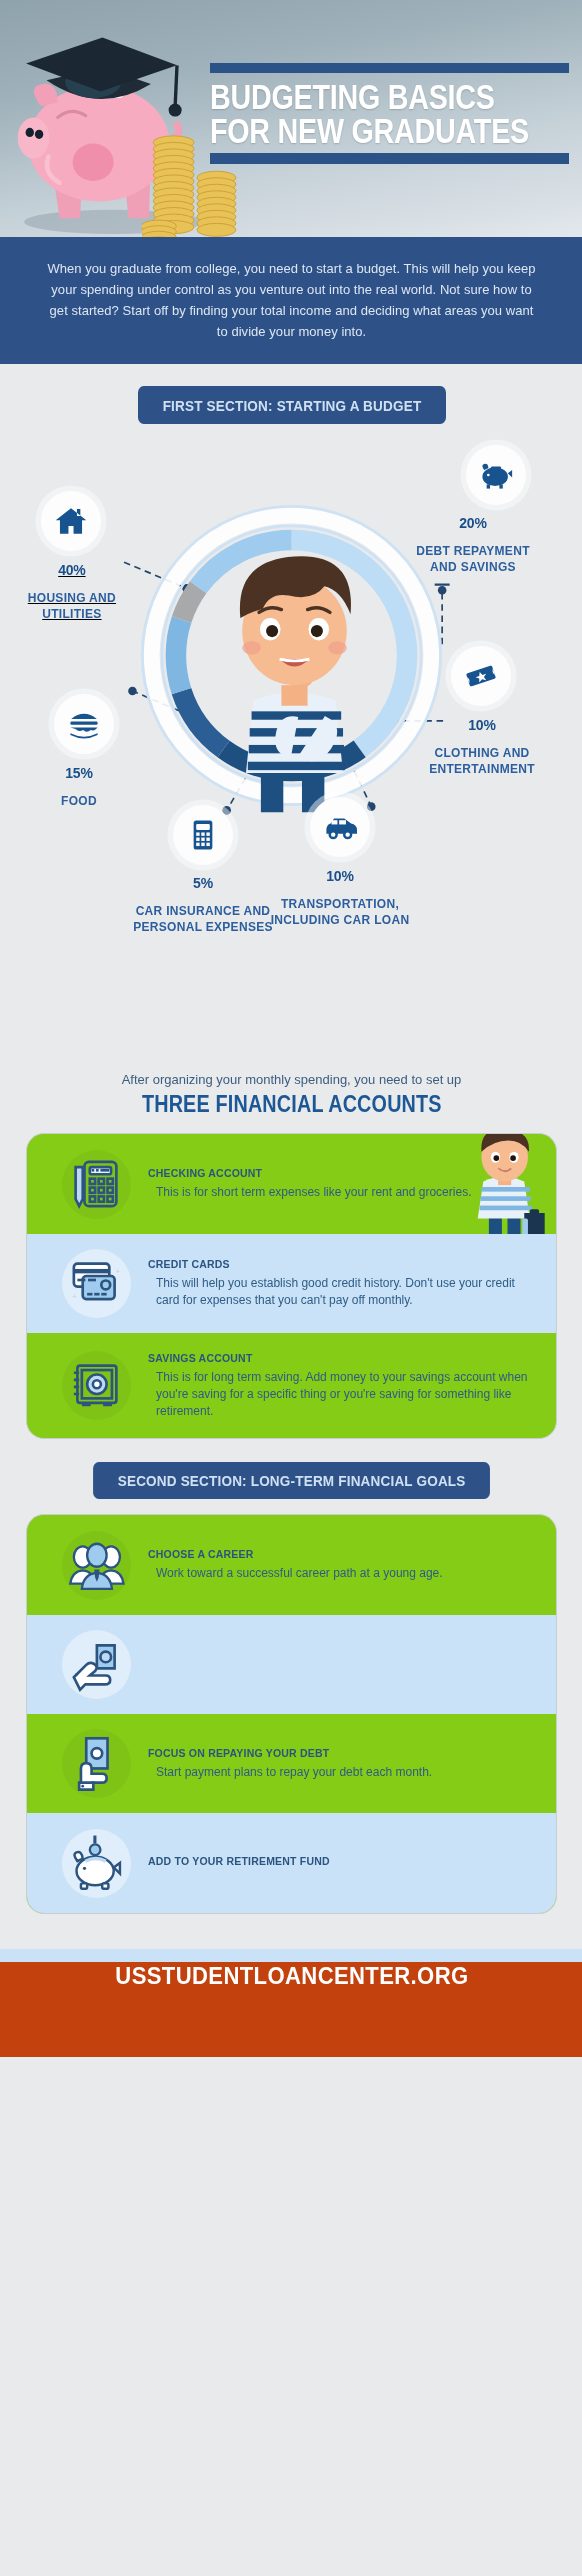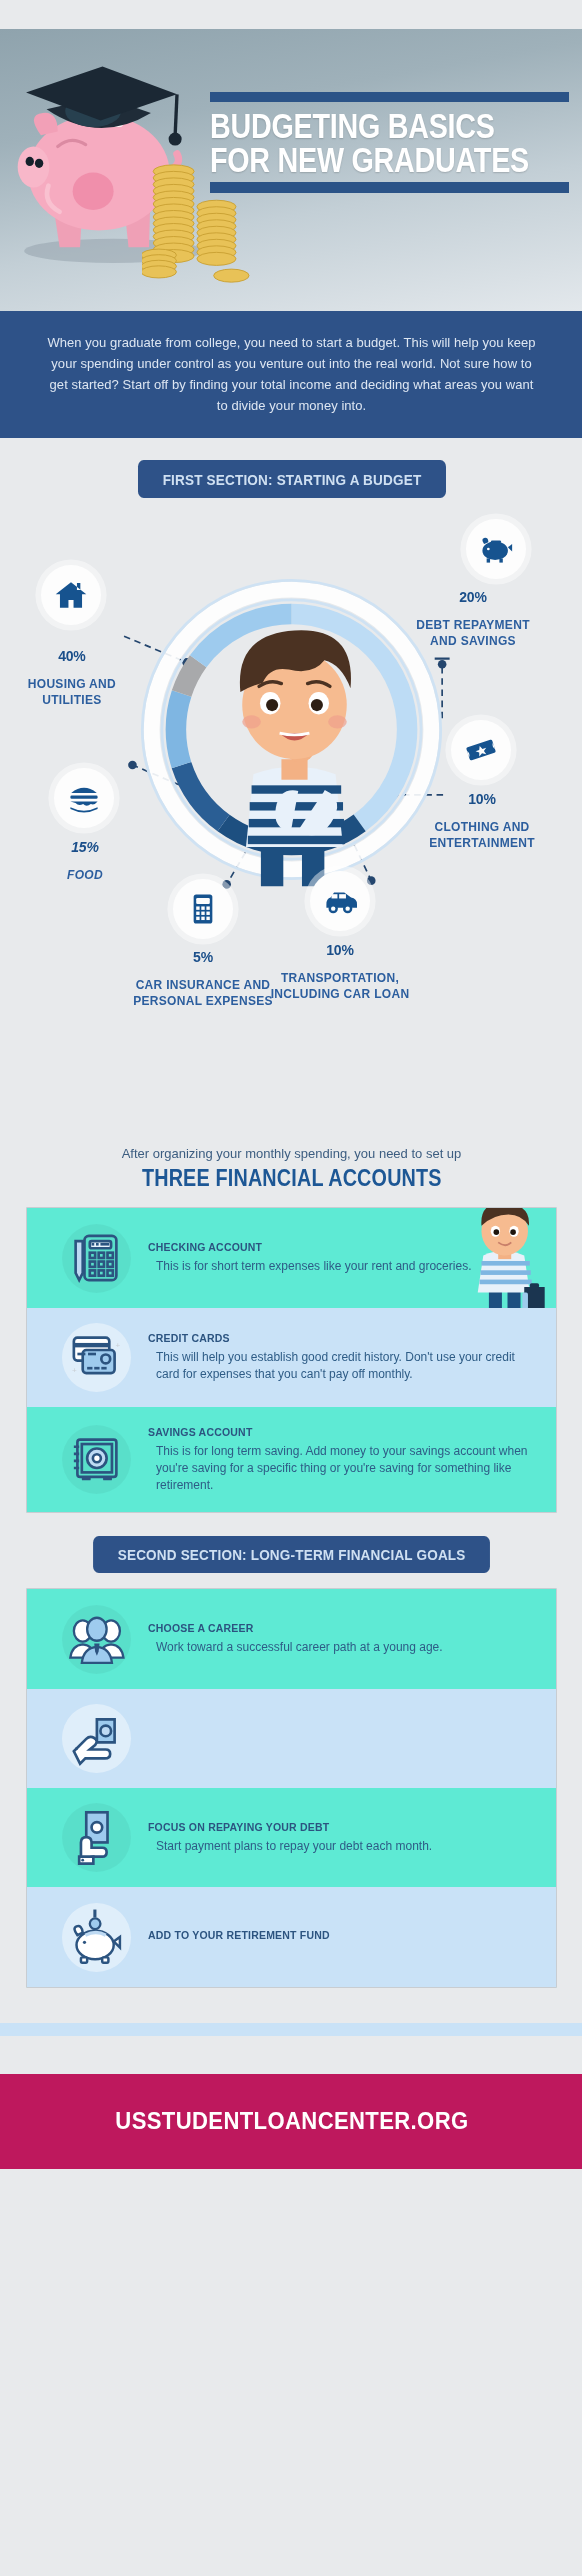--- a/index.html
+++ b/index.html
@@ -5,24 +5,23 @@
   * { margin:0; padding:0; box-sizing:border-box; }
   body {
     width:583px; height:2576px;
     font-family:"Liberation Sans", sans-serif;
     background:#e8eaec; overflow:hidden;
     position:relative;
   }
 
   
   .hero {
-    position:relative; height:282px;
+    position:relative; height:237px;
     background:linear-gradient(170deg,#8fa3ad 0%,#9fb1ba 30%,#c3cfd6 62%,#e3e8ec 100%);
     overflow:hidden;
-    margin-top:29px;
   }
   .piggy-wrap { position:absolute; left:13px; top:24px; width:205px; height:215px; }
   .title-block { position:absolute; left:210px; top:63px; width:359px; }
   .rule { height:10.3px; background:#2c5282; background:#2b5387; }
   .rule.top { margin-bottom:6.5px; }
   .rule.bot { margin-top:5.6px; }
   .hero-title {
     color:#ffffff; font-weight:bold; line-height:0.97;
     font-size:35px; letter-spacing:-0.3px;
     transform:scaleX(0.82); transform-origin:left center;
@@ -76,22 +75,22 @@
   .subhead .small { font-size:13px; color:#3c5d80; }
   .subhead .big {
     font-size:23px; font-weight:bold; color:#1d5795;
     letter-spacing:0.2px; margin-top:4.7px;
     transform:scaleX(0.86); transform-origin:center;
     font-family:"Liberation Sans Narrow","Liberation Sans",sans-serif;
   }
 
   
   .stack {
-    margin:15px 26px 0; background:#5eead4;
-    border:1.4px solid #c8cdd2; border-radius:1px;
+    margin:15px 26px 0; background:#84cc16;
+    border:1.4px solid #c8cdd2; border-radius:18px;
     overflow:hidden; position:relative;
   }
   .row { display:flex; align-items:center; padding:18.7px 17px; position:relative; min-height:97px; }
   .row.alt { background:#c9e2f7; }
   .row-ico { width:104px; flex:0 0 104px; display:flex; align-items:center; justify-content:center; position:relative; }
   .row-ico .blob {
     position:absolute; width:69px; height:69px; border-radius:50%;
     background:rgba(0,0,0,0.045);
   }
   .row.alt .row-ico .blob { background:rgba(255,255,255,0.42); }
@@ -100,22 +99,22 @@
   .row-title {
     color:#2c5480; font-weight:bold; font-size:10.5px;
     letter-spacing:0.2px; margin-bottom:4.7px;
   }
   .row-body { color:#2e5c86; font-size:12px; line-height:1.42;margin-left:8px; }
   .salaryman { position:absolute; right:1.9px; top:-5.6px; width:93px; height:142px; }
 
   
   .footer-top { height:13px; background:#c9e2f7; }
   .footer {
-    background:#be185d; height:95px;
-    display:flex; align-items:center; justify-content:center;margin-top:38px;
+    background:#c2410c; height:95px;
+    display:flex; align-items:flex-start; justify-content:center;
   }
   .footer span {
     color:#ffffff; font-weight:bold; font-size:24px; letter-spacing:0.4px;
     transform:scaleX(0.92); transform-origin:center;
     font-family:"Liberation Sans Narrow","Liberation Sans",sans-serif;
   }
   .spacer { height:22.4px; }
 </style>
 </head>
 <body>
@@ -301,21 +300,21 @@
 
     <path d="M84 134 q16 16 32 0 z" fill="#c4574f"></path>
     <path d="M84 134 q16 4 32 0" stroke="#ffffff" stroke-width="3" fill="none"></path>
   </svg>
 
   <div class="bi-icon" style="left:41px; top:67px;">
     <svg viewBox="0 0 40 40">
         <path d="M20 5 L2 19 h5 v16 h10v-9h6v9h10V19h5z M27 6h4v8h-4z"></path>
       </svg>
   </div>
-  <div class="bi-label" style="left:1.9px; top:150px;">
+  <div class="bi-label" style="left:1.9px; top:138px;text-decoration:underline;">
     <div class="bi-pct">40%</div>
     <div class="bi-name">
       <span>HOUSING AND</span><br>
       <span>UTILITIES</span>
     </div>
   </div>
 
   <div class="bi-icon" style="left:466px; top:20.5px;">
     <svg viewBox="0 0 40 40">
         <ellipse cx="19" cy="22" rx="15" ry="11"></ellipse>
@@ -336,21 +335,21 @@
   </div>
 
   <div class="bi-icon" style="left:54px; top:270px;">
     <svg viewBox="0 0 40 40">
         <path d="M5 14 q15-12 30 0 z"></path>
         <rect x="4" y="17" width="32" height="4" rx="1.5"></rect>
         <path d="M4 24 h32 q-4 5-8 3 q-5 4-9 0 q-5 3-9-1z"></path>
         <path d="M4 31 q16 8 32 0 v2 q-16 8-32 0z"></path>
       </svg>
   </div>
-  <div class="bi-label" style="left:15px; top:341px;font-style:italic;">
+  <div class="bi-label" style="left:9px; top:341px;">
     <div class="bi-pct">15%</div>
     <div class="bi-name">
       <span>FOOD</span>
     </div>
   </div>
 
   <div class="bi-icon" style="left:173px; top:381px;">
     <svg viewBox="0 0 40 40">
         <rect x="9" y="3" width="22" height="34" rx="3"></rect>
         <rect x="12" y="7" width="16" height="7" rx="1.5" fill="#fdfdfd"></rect>

